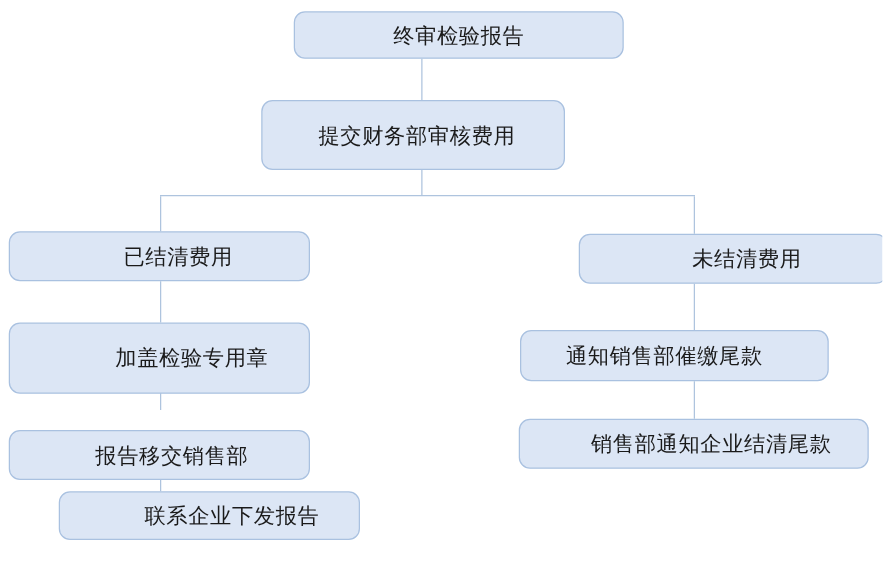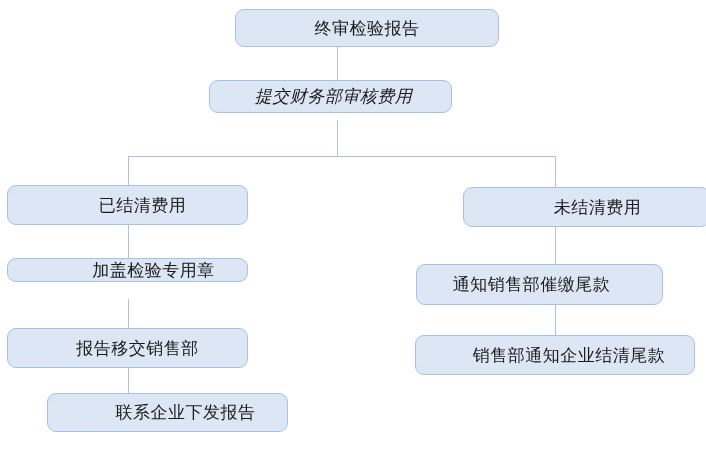--- a/index.html
+++ b/index.html
@@ -30,24 +30,24 @@
     display:flex;
     align-items:center;
     justify-content:center;
     font-size:17px;
     letter-spacing:0.5px;
     white-space:nowrap;
   }
   .node-label{display:inline-block;}
   
   .node-a{left:211px;top:9px;  width:264px;height:38px;margin-left:24px;}
-  .node-b{left:209px;top:80px; width:243px;height:33px;font-style:italic;}
+  .node-b{left:209px;top:80px; width:243px;height:56px;}
   .node-c{left:7px;  top:185px;width:241px;height:40px;}
-  .node-d{left:7px;  top:258px;width:241px;height:24px;}
-  .node-e{left:7px;  top:328px;width:241px;height:40px;}
+  .node-d{left:7px;  top:258px;width:241px;height:57px;}
+  .node-e{left:7px;  top:344px;width:241px;height:40px;}
   .node-f{left:7px;  top:393px;width:241px;height:39px;margin-left:40px;}
   .node-g{left:416px;top:187px;width:247px;height:40px;margin-left:47px;}
   .node-h{left:416px;top:264px;width:247px;height:41px;}
   .node-i{left:415px;top:335px;width:280px;height:40px;}
   
   .node-a .node-label{transform:translateX(0);}
   .node-b .node-label{transform:translateX(3px);}
   .node-c .node-label{transform:translateX(15px);}
   .node-d .node-label{transform:translateX(26px);}
   .node-e .node-label{transform:translateX(10px);}

